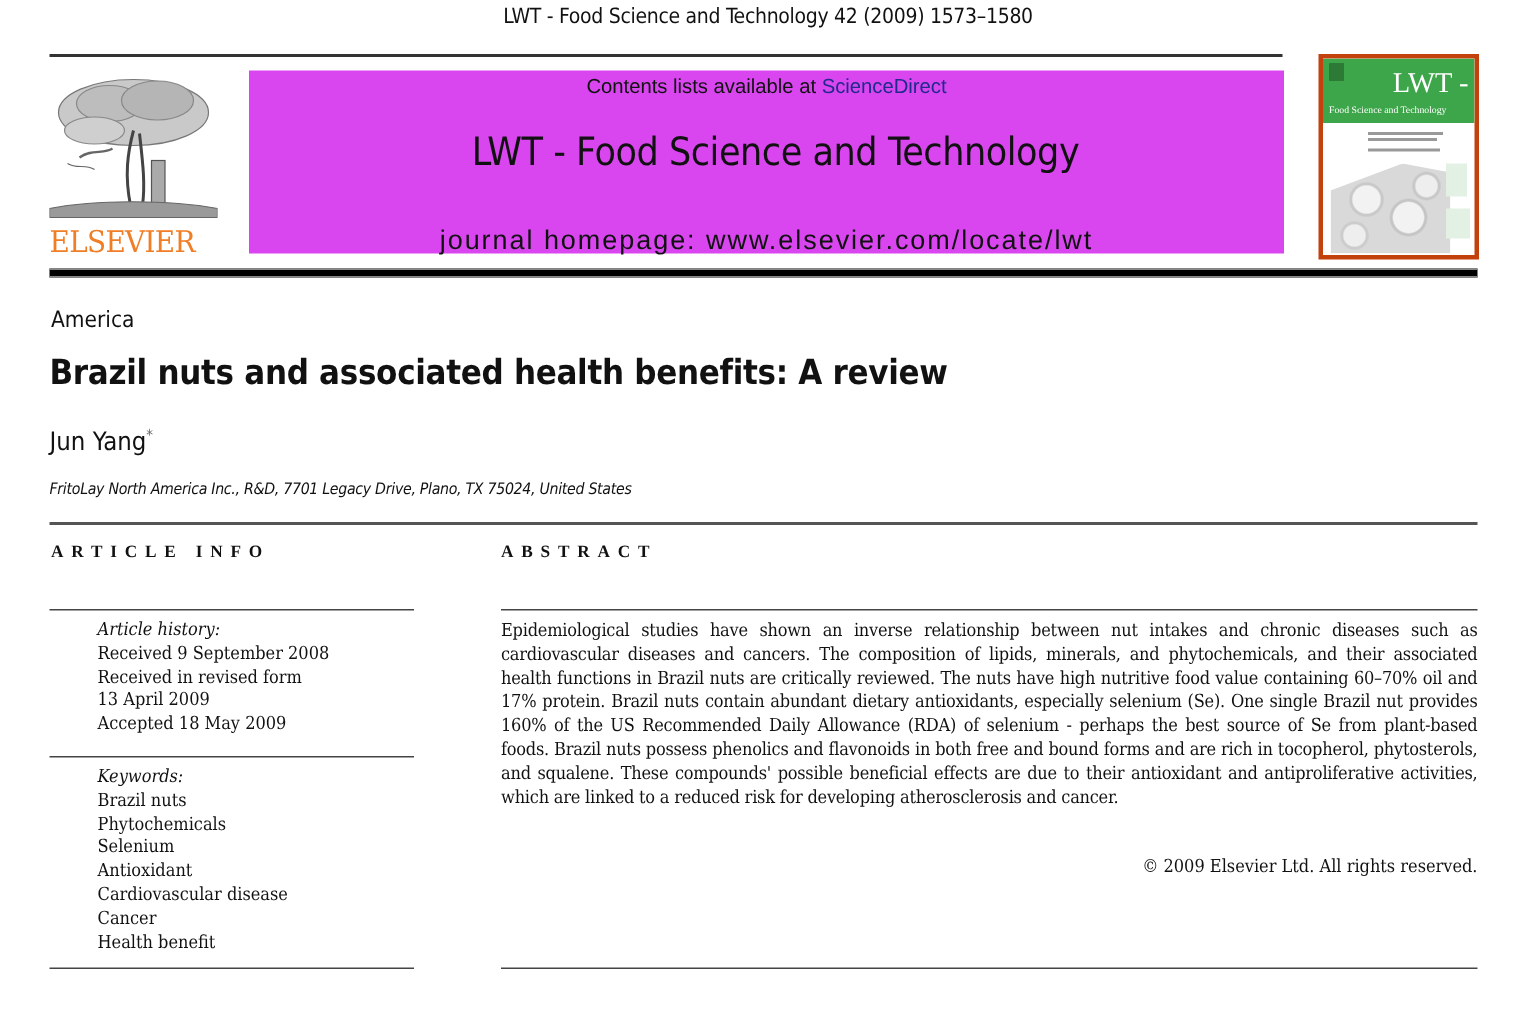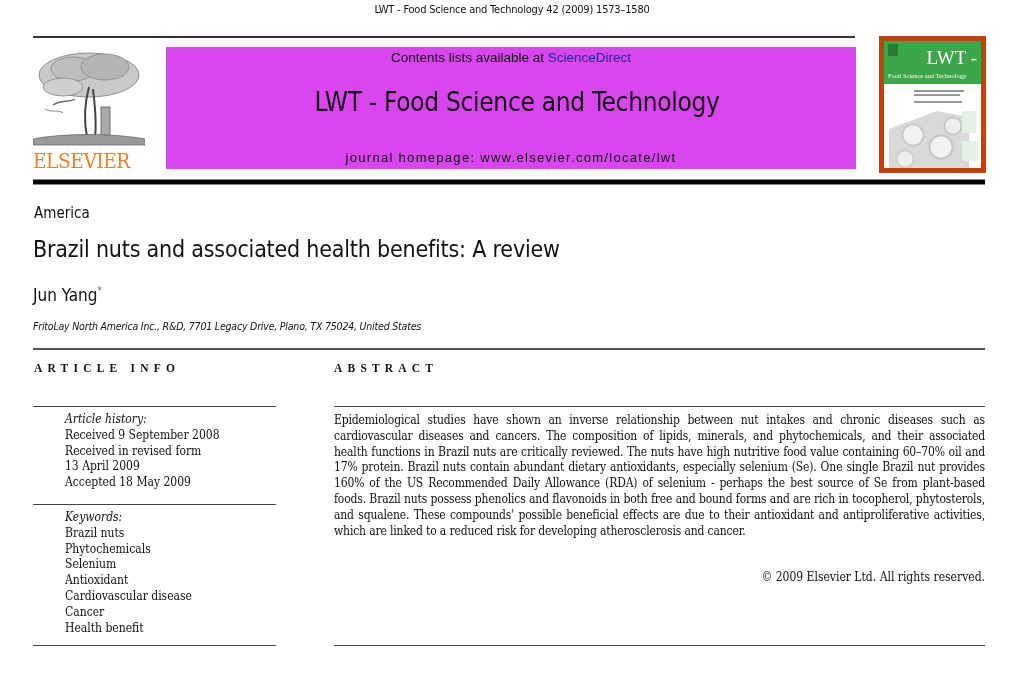--- a/index.html
+++ b/index.html
@@ -1,21 +1,21 @@
 <!DOCTYPE html>
 <html><head>
 <meta charset="utf-8">
 <style>
   * { margin: 0; padding: 0; box-sizing: border-box; }
   html, body { width: 1024px; height: 674px; background: #ffffff; overflow: hidden; }
   body { position: relative; font-family: "DejaVu Sans", sans-serif; color: #111; }
 
   .running-head {
     position: absolute; top: 3px; left: 0; width: 1024px; text-align: center;
-    font-family: "DejaVu Sans Condensed", "DejaVu Sans", sans-serif; font-size: 11px; color: #111;
+    font-family: "DejaVu Sans Condensed", "DejaVu Sans", sans-serif; font-size: 14px; color: #111;
     letter-spacing: -0.2px;
   }
 
   .top-rule { position: absolute; left: 33px; top: 36px; width: 822px; height: 1.5px; background: #333; }
 
   .logo-box { position: absolute; left: 33px; top: 47px; width: 112px; height: 126px; }
   .logo-box svg { display: block; }
   .elsevier-word {
     position: absolute; left: 0; top: 102px; width: 112px;
     font-family: "DejaVu Serif", serif; font-size: 20px; color: #f07e26; letter-spacing: -0.5px;
@@ -32,24 +32,24 @@
   }
   .banner .contents .sd { color: #1f2a8c; }
   .banner .journal-title {
     position: absolute; top: 40px; left: 0; width: 100%;
     font-family: "DejaVu Sans Condensed", "DejaVu Sans", sans-serif; font-size: 26px; color: #111;
     letter-spacing: -0.3px;
     padding-left: 12px;
   }
   .banner .homepage {
     position: absolute; top: 103px; left: 0; width: 100%;
-    font-family: "Liberation Sans", sans-serif; font-size: 13px; color: #111; letter-spacing: 1.3px;
-  }
-
-  .cover { position: absolute; left: 879px; top: 36px; width: 107px; height: 137px; background: #fff; border: 5px solid #c2410c; overflow: hidden; }
+    font-family: "Liberation Sans", sans-serif; font-size: 18px; color: #111; letter-spacing: 1.3px;
+  }
+
+  .cover { position: absolute; left: 879px; top: 36px; width: 107px; height: 137px; background: #fff; border: 3px solid #c2410c; overflow: hidden; }
   .cover .green { position: absolute; left: 0; top: 0; width: 100%; height: 43px; background: #3ea64a; }
   .cover .cover-title {
     position: absolute; right: 4px; top: 6px; color: #fff;
     font-family: "Liberation Serif", serif; font-size: 19px;
   }
   .cover .cover-sub {
     position: absolute; left: 4px; top: 31px; color: #fff; white-space: nowrap;
     font-family: "Liberation Serif", serif; font-size: 6.5px;
   }
   .cover .mini-logo { position: absolute; left: 4px; top: 3px; width: 10px; height: 12px; background: #2d7a36; }
@@ -148,21 +148,21 @@
   <div class="fine" style="top:53px;width:46px;"></div>
   <div class="fine" style="top:60px;width:48px;"></div>
   <div class="photo"></div>
   <div class="hex"></div>
   <div class="hex2"></div>
 </div>
 
 <div class="thick-rule"></div>
 
 <div class="section-label">America</div>
-<h1 class="article-title" style="font-weight:normal;text-align:right;">Brazil nuts and associated health benefits: A review</h1>
+<h1 class="article-title" style="font-weight:bold;text-align:right;">Brazil nuts and associated health benefits: A review</h1>
 <div class="author">
   <span>Jun Yang</span><sup>*</sup>
 </div>
 <div class="affiliation">FritoLay North America Inc., R&amp;D, 7701 Legacy Drive, Plano, TX 75024, United States</div>
 
 <div class="rule-mid"></div>
 
 <div class="col-head" style="left:34px;">ARTICLE INFO</div>
 <div class="thin-rule" style="left:33px; top:406px; width:243px;"></div>
 

